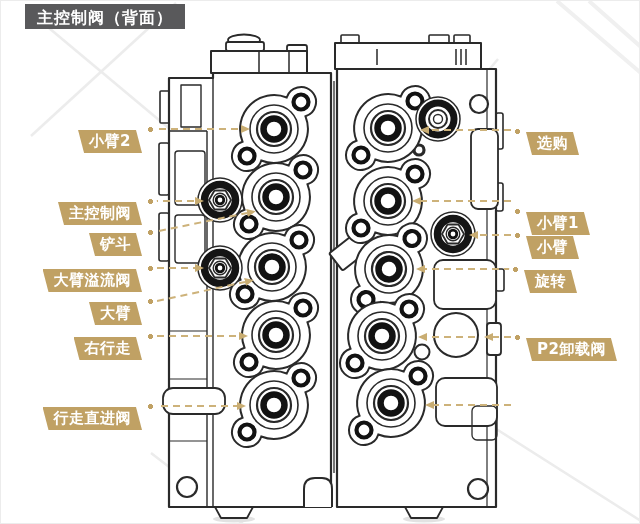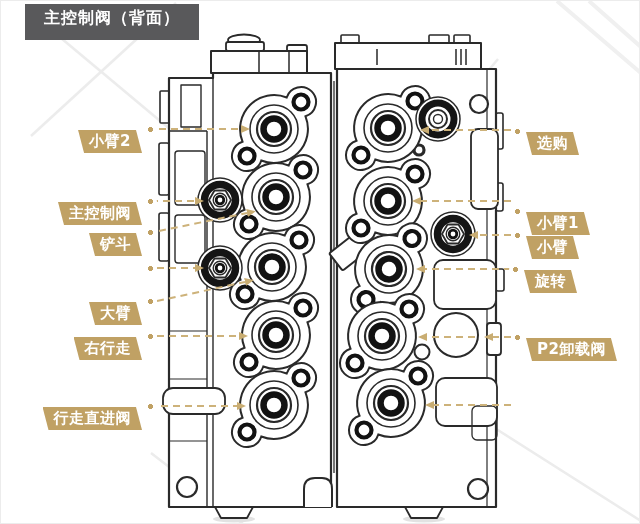--- a/index.html
+++ b/index.html
@@ -3,22 +3,22 @@
 <meta charset="utf-8">
 <style>
   html,body{margin:0;padding:0;background:#fff;}
   .stage{
     position:relative;width:640px;height:524px;background:#ffffff;
     font-family:"DejaVu Sans","Liberation Sans",sans-serif;
     overflow:hidden;border:1px solid #ececec;box-sizing:border-box;
   }
   .stage svg{position:absolute;left:0;top:0;}
   .title-banner{
-    position:absolute;left:24px;top:3px;height:36px;line-height:28px;
-    padding:0 19px;background:#59595b;color:#fff;font-size:16px;
+    position:absolute;left:24px;top:3px;height:25px;line-height:28px;
+    padding:0 12px;background:#59595b;color:#fff;font-size:16px;
     font-weight:bold;letter-spacing:1px;white-space:nowrap;
   }
   .lbl{position:absolute;display:flex;align-items:center;height:23px;}
   .banner{
     display:inline-block;background:#c0a164;color:#fff;font-size:15px;
     font-weight:bold;line-height:23px;padding:0 11px;white-space:nowrap;
     letter-spacing:.5px;
     clip-path:polygon(0 0, calc(100% - 6px) 0, 100% 100%, 6px 100%);
     margin-top:24px;
   }
@@ -185,20 +185,21 @@
   </div>
   <div class="lbl left" style="top:189px;right:482px">
     <span class="banner">主控制阀</span>
     <span class="dot"></span>
   </div>
   <div class="lbl left" style="top:220px;right:482px">
     <span class="banner">铲斗</span>
     <span class="dot"></span>
   </div>
   <div class="lbl left" style="top:256px;right:482px">
+    <span class="banner">大臂溢流阀</span>
     <span class="dot"></span>
   </div>
   <div class="lbl left" style="top:289px;right:482px">
     <span class="banner">大臂</span>
     <span class="dot"></span>
   </div>
   <div class="lbl left" style="top:324px;right:482px">
     <span class="banner">右行走</span>
     <span class="dot"></span>
   </div>

